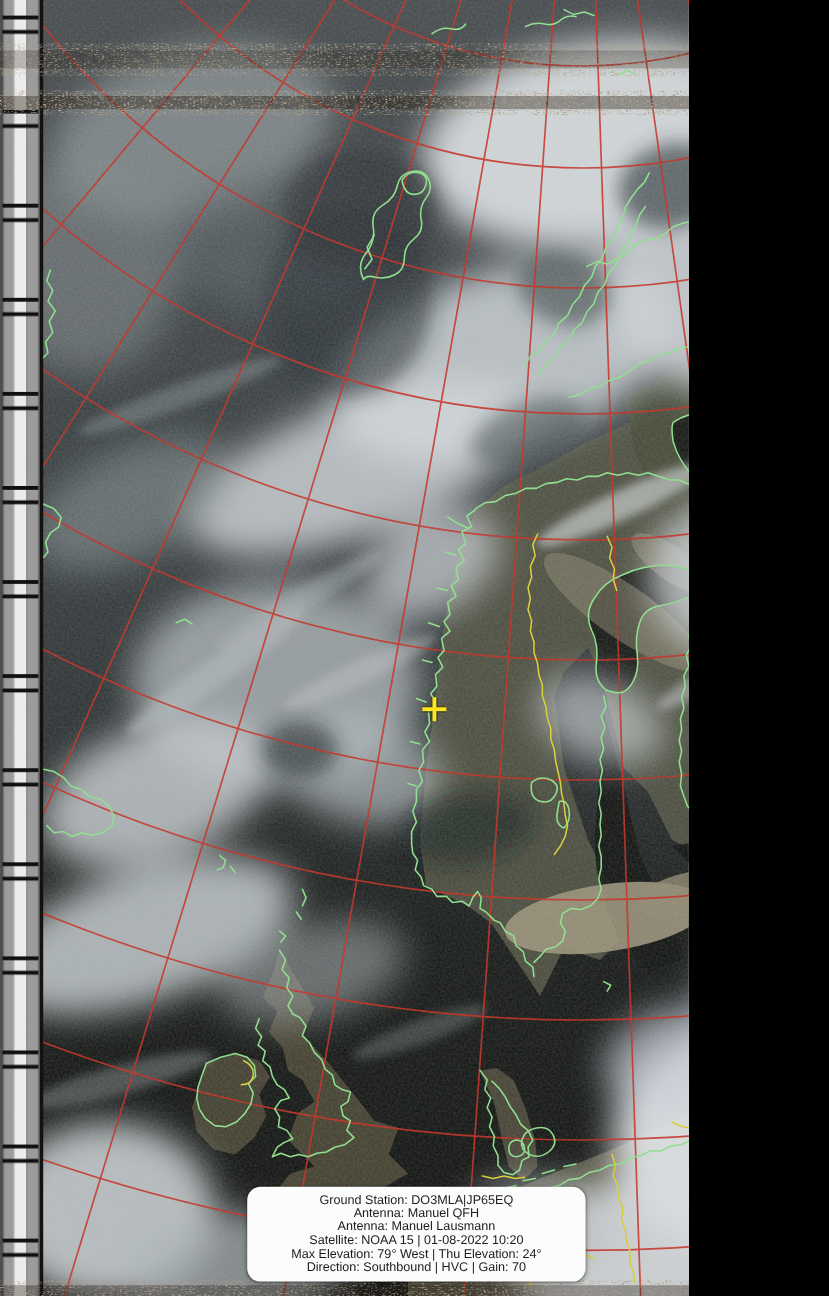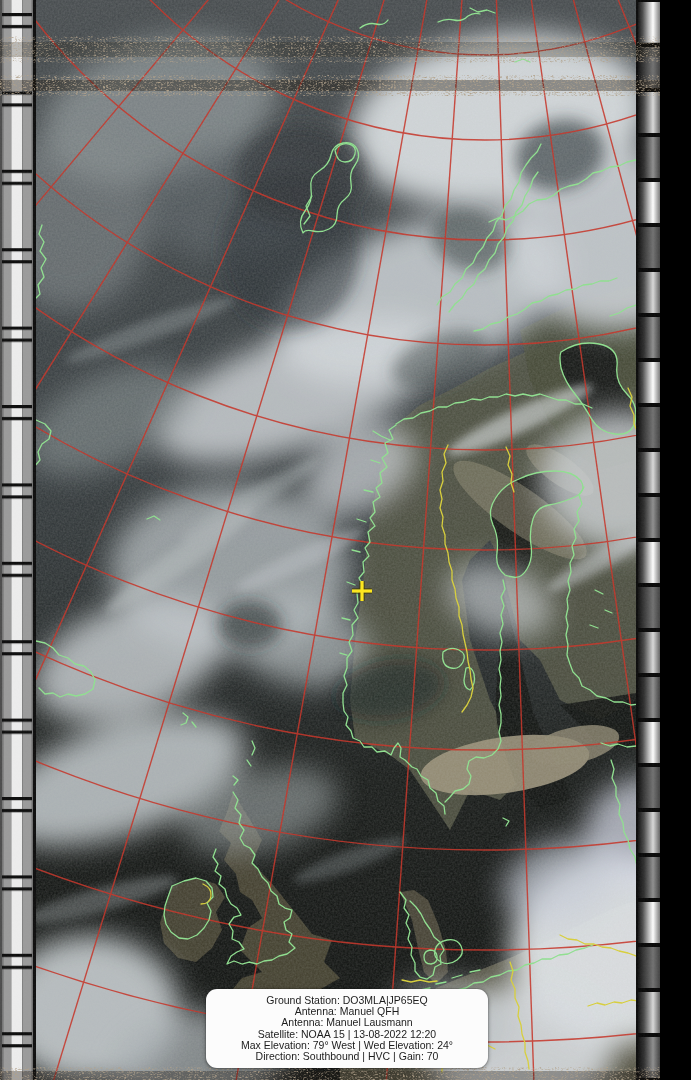--- a/index.html
+++ b/index.html
@@ -1,16 +1,16 @@
 <!DOCTYPE html>
 <html><head>
 <meta charset="utf-8">
 <style>
   html,body{margin:0;padding:0;background:#000;}
-  .screen{position:relative;width:660px;height:1080px;overflow:hidden;background:#e5e5e5;
+  .screen{position:relative;width:574px;height:1080px;overflow:hidden;background:#e5e5e5;
           font-family:"Liberation Sans",sans-serif;}
   .scene{position:absolute;left:0;top:0;}
   .info-box{
     position:absolute;left:206px;top:989px;width:282px;height:79px;
     box-sizing:border-box;padding:6px 8px 5px 8px;
     background:#fcfcfc;border-radius:11px;
     box-shadow:0 1px 4px rgba(0,0,0,.45), 0 0 0 1px rgba(0,0,0,.08);
     text-align:center;color:#1c1c1c;
     font-size:10.5px;line-height:11.2px;letter-spacing:0;
   }
@@ -338,17 +338,17 @@
     <rect x="0" y="80" width="691" height="11" filter="url(#bandF)" opacity="1"></rect>
     <rect x="0" y="1071" width="691" height="9" fill="#1c1812" opacity="0.35"></rect>
     <rect x="0" y="1071" width="691" height="9" filter="url(#bandF)" opacity="0.9"></rect>
   </g>
 </svg>
 
 <div class="info-box">
   <div>Ground Station: DO3MLA|JP65EQ</div>
   <div>Antenna: Manuel QFH</div>
   <div>Antenna: Manuel Lausmann</div>
-  <div>Satellite: NOAA 15 | 13-08-2022 12:20</div>
-  <div>Max Elevation: 79° West | Wed Elevation: 24°</div>
+  <div>Satellite: NOAA 15 | 01-08-2022 10:20</div>
+  <div>Max Elevation: 79° West | Thu Elevation: 24°</div>
   <div>Direction: Southbound | HVC | Gain: 70</div>
 </div>
 </div>
 
 </body></html>

